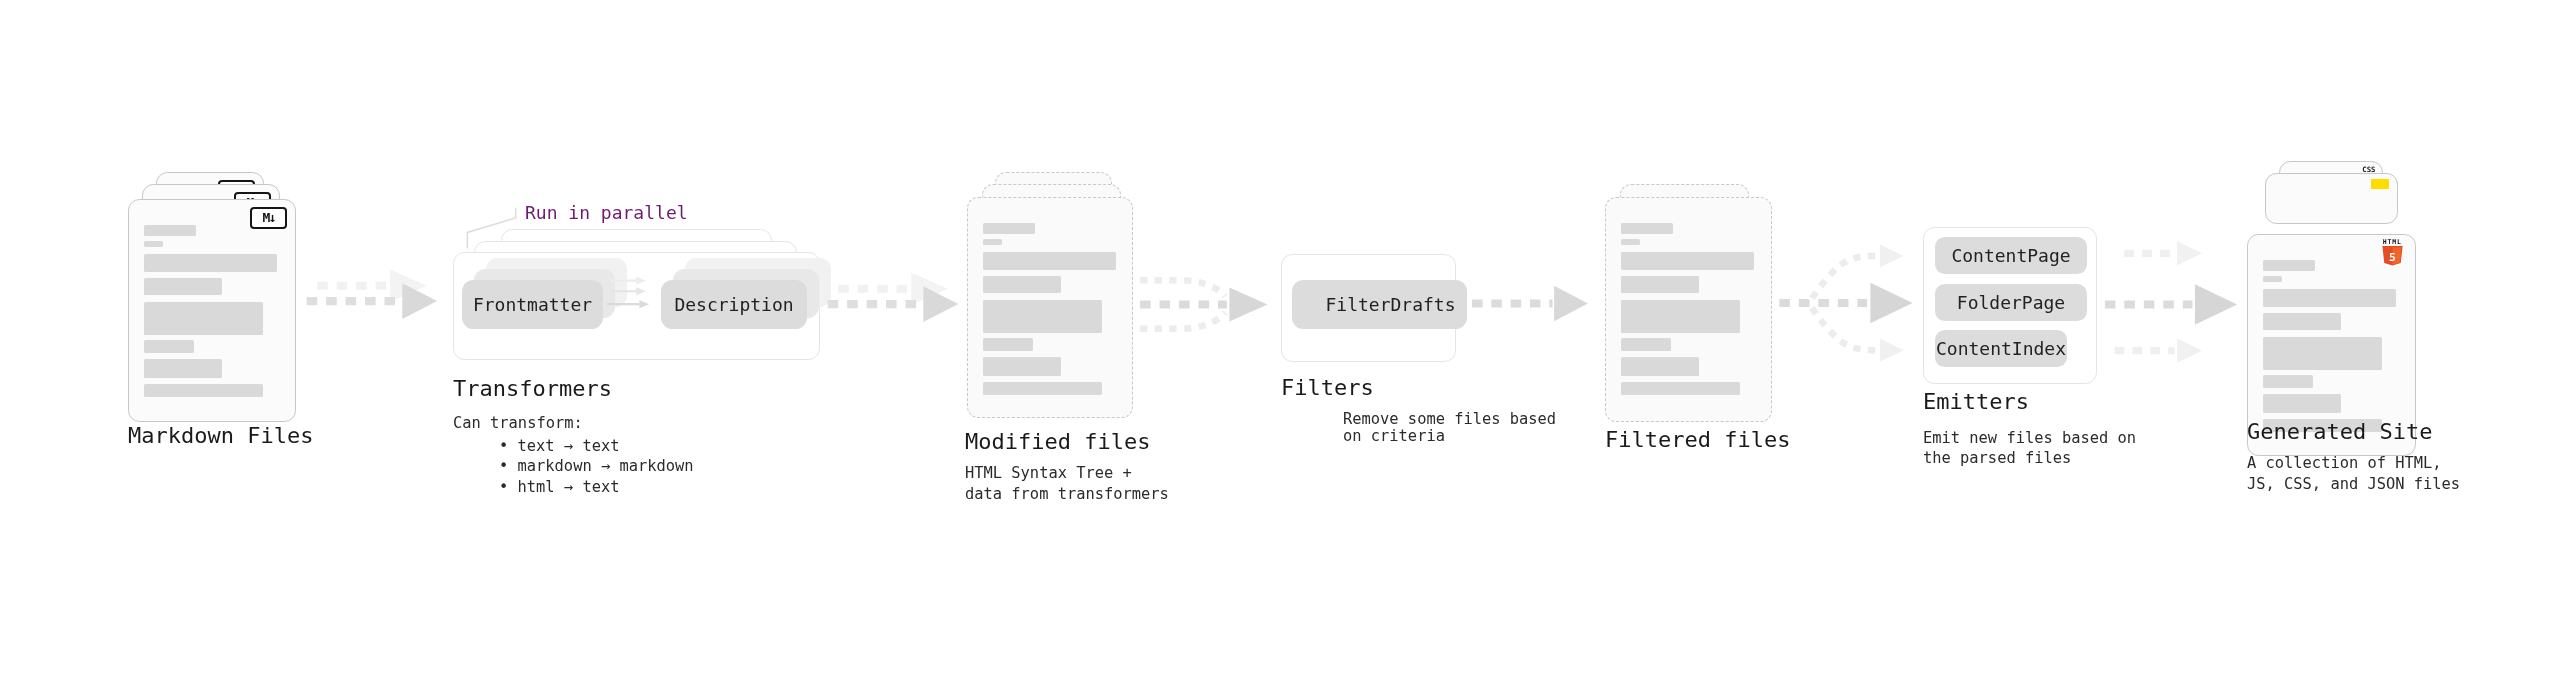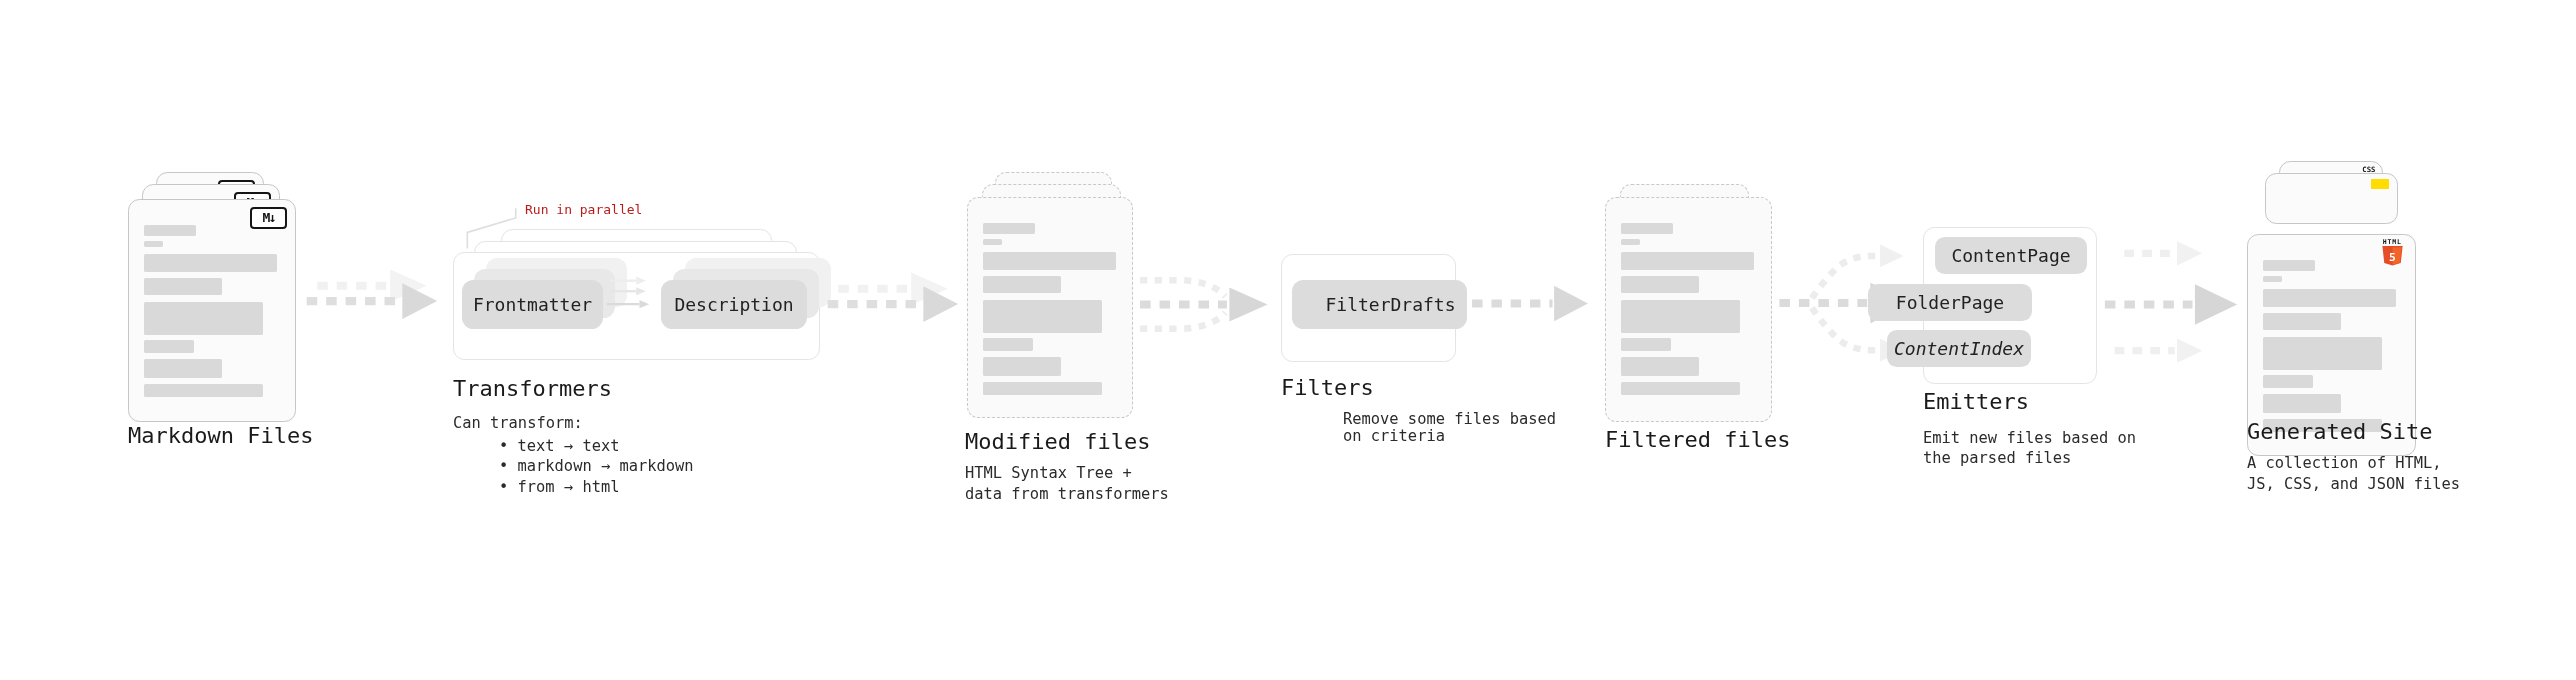--- a/index.html
+++ b/index.html
@@ -32,21 +32,21 @@
   
   .outline-box{position:absolute;background:#ffffff;border:1.6px solid #e4e4e4;border-radius:11.4px;}
   .pill{position:absolute;background:#dcdcdc;border-radius:11.4px;display:flex;align-items:center;
     justify-content:center;font-size:18px;color:#222222;white-space:nowrap;}
   .ghost1{position:absolute;background:#e8e8e8;border-radius:11.4px;}
   .ghost2{position:absolute;background:#f1f1f1;border-radius:11.4px;}
   
   .heading{position:absolute;font-size:22px;color:#1a1a1a;white-space:nowrap;}
   .subtext{position:absolute;font-size:15.4px;line-height:21px;color:#2b2b2b;white-space:pre-line;}
   .bullets{position:absolute;font-size:15.4px;line-height:20.3px;color:#2b2b2b;margin-left:39px;}
-  .annotation{position:absolute;font-size:13px;color:#b91c1c;white-space:nowrap;}
+  .annotation{position:absolute;font-size:18px;color:#701a75;white-space:nowrap;}
   svg{position:absolute;overflow:visible;}
 </style>
 </head>
 <body>
 
 <div class="canvas">
 
   <div>
     <div class="card" style="left:156px;top:172px;width:106px;height:49px;">
       <div class="md-badge">M↓</div>
@@ -102,21 +102,21 @@
 
     <div class="ghost2" style="left:685px;top:258px;width:146px;height:49px;"></div>
     <div class="ghost1" style="left:673px;top:269px;width:146px;height:49px;"></div>
     <div class="pill" style="left:661px;top:280px;width:146px;height:49px;">Description</div>
 
     <div class="heading" style="left:453px;top:376px;">Transformers</div>
     <div class="subtext" style="left:453px;top:413px;">Can transform:</div>
     <div class="bullets" style="left:460px;top:436px;">
       <div>• text → text</div>
       <div>• markdown → markdown</div>
-      <div>• from → html</div>
+      <div>• html → text</div>
     </div>
   </div>
 
   <svg style="left:826px;top:266px;" width="142" height="77" viewBox="0 0 175 95">
     <line x1="15" y1="28" x2="105" y2="28" stroke="#f1f1f1" stroke-width="10" stroke-dasharray="13 11"></line>
     <polygon points="105,8 150,28 105,48" fill="#f3f3f3"></polygon>
     <line x1="2" y1="47" x2="120" y2="47" stroke="#dedede" stroke-width="10" stroke-dasharray="13 11"></line>
     <polygon points="120,25 163,47 120,69" fill="#d9d9d9"></polygon>
   </svg>
 
@@ -182,22 +182,22 @@
     <polygon points="128,8 157,22 128,36" fill="#f0f0f0"></polygon>
     <path d="M44,86 Q62,112 78,126 Q94,138 118,138 H126" stroke="#ececec" stroke-width="8" stroke-dasharray="9 9" fill="none"></path>
     <polygon points="128,124 157,138 128,152" fill="#f0f0f0"></polygon>
     <line x1="4" y1="80" x2="112" y2="80" stroke="#dbdbdb" stroke-width="10" stroke-dasharray="13 11"></line>
     <polygon points="116,55 168,80 116,105" fill="#d6d6d6"></polygon>
   </svg>
 
   <div>
     <div class="outline-box" style="left:1923px;top:227px;width:172px;height:155px;"></div>
     <div class="pill" style="left:1935px;top:237px;width:152px;height:37px;border-radius:9.8px;">ContentPage</div>
-    <div class="pill" style="left:1868px;top:284px;width:164px;height:37px;border-radius:9.8px;">FolderPage</div>
-    <div class="pill" style="left:1887px;top:330px;width:144px;height:37px;border-radius:9.8px;font-style:italic;">ContentIndex</div>
+    <div class="pill" style="left:1935px;top:284px;width:152px;height:37px;border-radius:9.8px;">FolderPage</div>
+    <div class="pill" style="left:1935px;top:330px;width:132px;height:37px;border-radius:9.8px;">ContentIndex</div>
     <div class="heading" style="left:1923px;top:389px;">Emitters</div>
     <div class="subtext" style="left:1923px;top:429px;line-height:19.5px;">Emit new files based on
 the parsed files</div>
   </div>
 
   <svg style="left:2100px;top:236px;" width="142" height="132" viewBox="0 0 175 162">
     <line x1="30" y1="21" x2="92" y2="21" stroke="#efefef" stroke-width="9" stroke-dasharray="12 10"></line>
     <polygon points="95,6 126,21 95,36" fill="#f1f1f1"></polygon>
     <line x1="6" y1="84" x2="114" y2="84" stroke="#dbdbdb" stroke-width="10" stroke-dasharray="13 11"></line>
     <polygon points="117,59 169,84 117,109" fill="#d6d6d6"></polygon>

